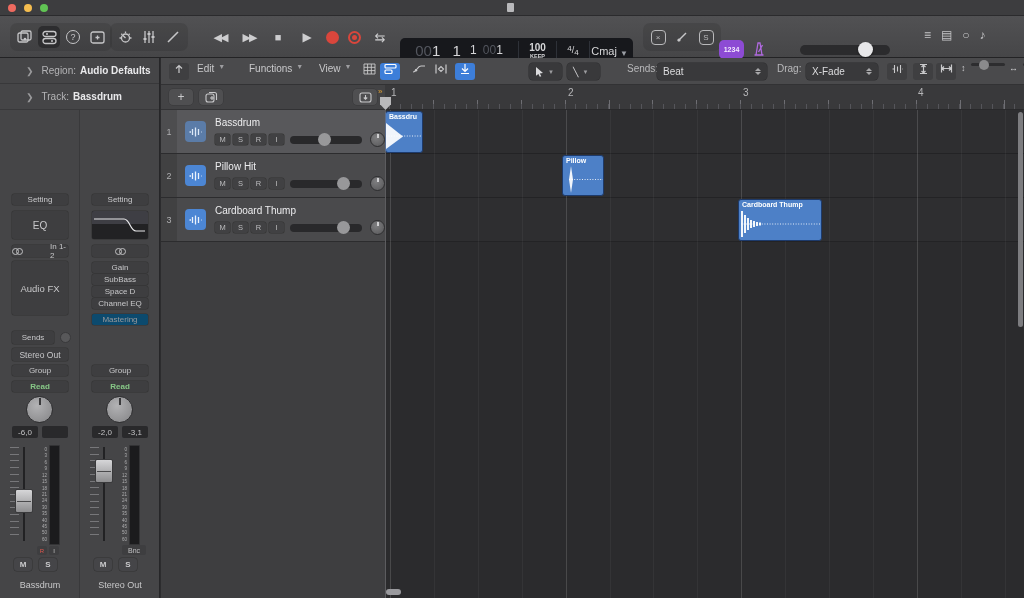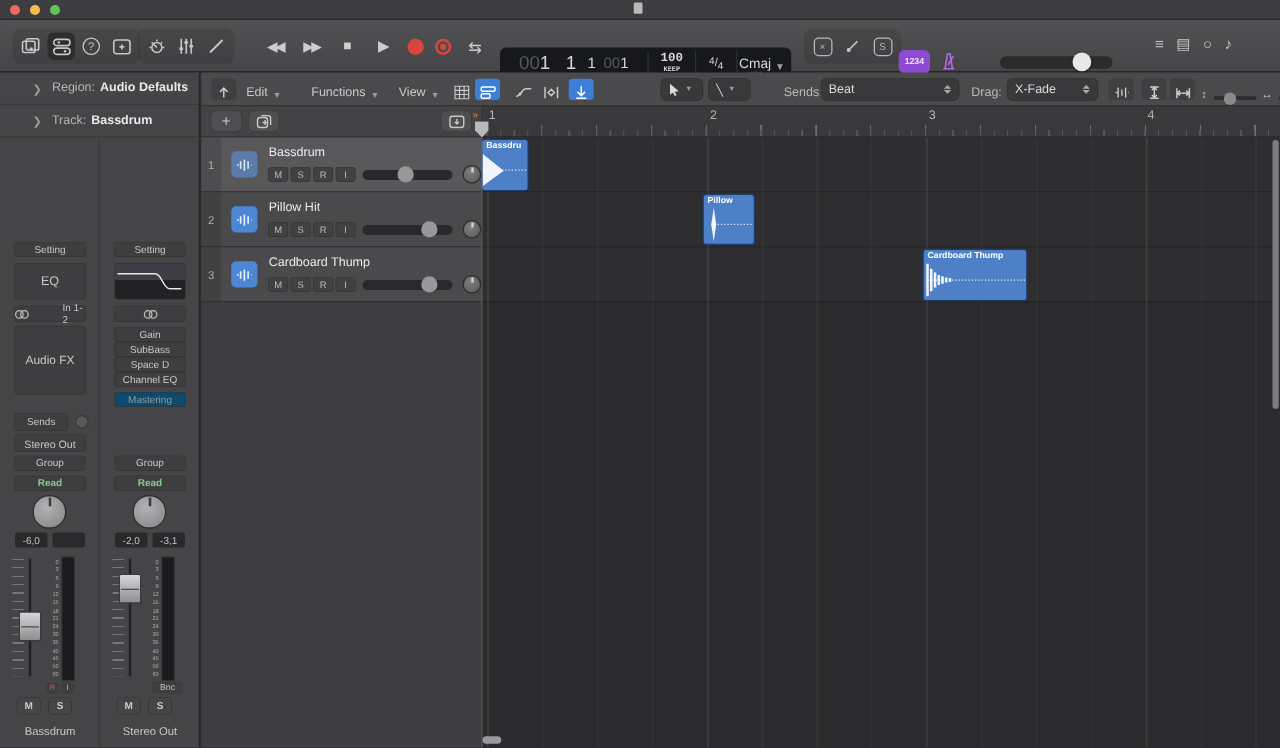--- a/index.html
+++ b/index.html
@@ -120,21 +120,21 @@
            border-radius:3px; box-shadow:0 0 0 .5px #333; color:#cbcbcd; font-size:8px;
            font-weight:bold; display:flex; align-items:center; justify-content:center; }
   .strip-name { position:absolute; top:470px; left:0; width:76px; text-align:center;
                 font-size:9px; color:#c8c8ca; }
   .send-knob { position:absolute; width:11px; height:11px; border-radius:50%;
                background:#58585a; border:1px solid #39393b; }
 
   
   #tracks-toolbar { position:absolute; left:161px; top:58px; width:863px; height:27px;
                     background:#4a4a4c; border-bottom:1px solid #323234; color:#c9c9cb; }
-  .tt { position:absolute; top:5px; height:17px; display:flex; align-items:flex-end; }
+  .tt { position:absolute; top:5px; height:17px; display:flex; align-items:flex-start; }
   .menu { font-size:10px; gap:4px; }
   .menu .v { font-size:7px; color:#9d9da0; }
   .icon-pill { width:20px; height:17px; border-radius:3px; justify-content:center; }
   .icon-pill.active { background:#3d7ed9; }
   .icon-pill svg { stroke:#c9c9cb; fill:none; stroke-width:1.2; }
   .icon-pill.active svg { stroke:#fff; }
   .dd { background:#39393b; border-radius:4px; font-size:10px; color:#dcdcde;
         padding:0 6px; height:17px; display:flex; align-items:center; box-shadow:0 0 0 .5px #2c2c2e; }
   .dd .updn { margin-left:auto; display:flex; flex-direction:column; gap:1px; padding-left:8px; }
   .dd .updn i { width:0; height:0; border-left:3px solid transparent; border-right:3px solid transparent; }
@@ -291,21 +291,21 @@
       <div class="pos-grp">
           <div class="pos-digits" style="font-size:12px;">1</div>
           <div class="lcd-lab">DIV</div>
         </div>
       <div class="pos-grp">
           <div class="pos-digits" style="font-size:12px;"><span class="dim">00</span><span>1</span></div>
           <div class="lcd-lab">TICK</div>
         </div>
     </div>
     <div class="lcd-div"></div>
-    <div class="lcd-sec" style="flex:0 0 37px; flex-direction:column;font-family:Liberation Mono, monospace;">
+    <div class="lcd-sec" style="flex:0 0 37px; flex-direction:column;">
       <div class="tempo-val">100</div>
       <div class="keep">KEEP</div>
       <div class="lcd-lab">TEMPO</div>
     </div>
     <div class="lcd-div"></div>
     <div class="lcd-sec" style="flex:0 0 32px; flex-direction:column;">
       <div class="time-frac"><sup>4</sup>/<sub>4</sub></div>
       <div class="lcd-lab">TIME</div>
     </div>
     <div class="lcd-div"></div>

